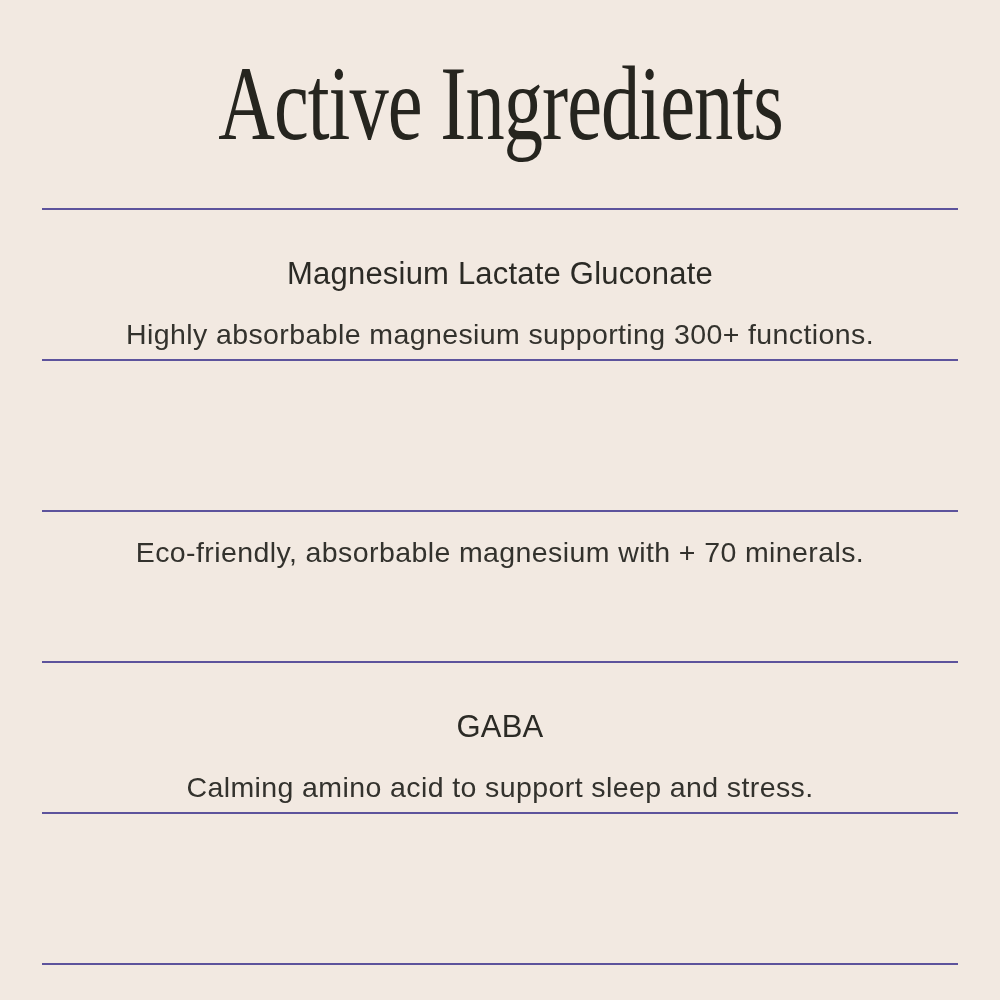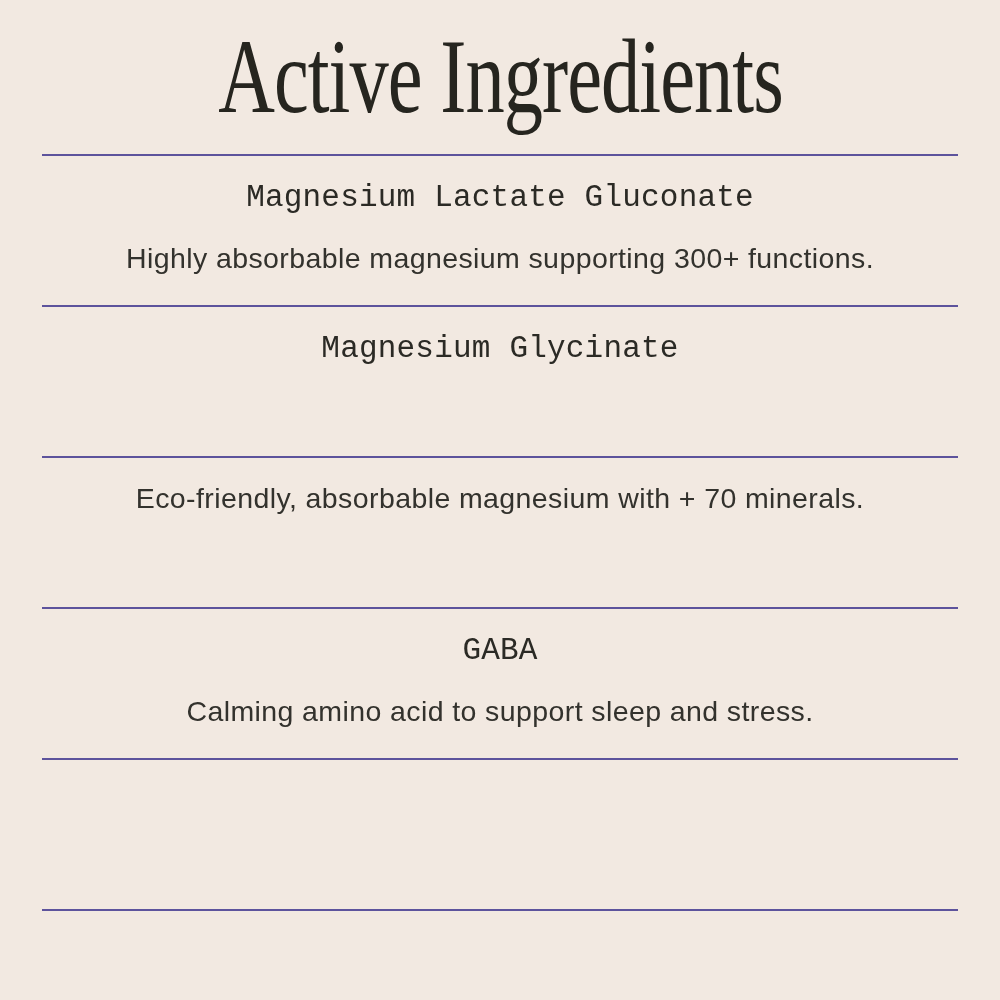--- a/index.html
+++ b/index.html
@@ -7,21 +7,21 @@
     padding: 0;
   }
   body {
     width: 1000px;
     height: 1000px;
     background: #f2e9e1;
     overflow: hidden;
     font-family: "Liberation Sans", sans-serif;
   }
   .title-area {
-    height: 154px;
+    height: 208px;
     display: flex;
     align-items: center;
     justify-content: center;
   }
   .page-title {
     font-family: "Liberation Serif", "DejaVu Serif", serif;
     font-size: 106px;
     font-weight: 500;
     color: #26251f;
     letter-spacing: -0.012em;
@@ -37,23 +37,23 @@
     height: 0;
   }
   .section {
     height: 149px;
     box-sizing: border-box;
     display: flex;
     flex-direction: column;
     align-items: center;
   }
   .ingredient-name {
-    margin-top: 22px;
+    margin-top: 44px;
     line-height: 40px;
-    font-family: Liberation Mono, monospace;
+    font-family: Liberation Sans, sans-serif;
     font-size: 31px;
     font-weight: 500;
     color: #2b2a25;
     letter-spacing: 0.2px;
     text-align: center;
     white-space: nowrap;
   }
   .ingredient-desc {
     margin-top: 22px;
     line-height: 36px;
@@ -76,21 +76,20 @@
 <hr class="divider">
 
 <div class="section">
   <div class="ingredient-name">Magnesium Lactate Gluconate</div>
   <div class="ingredient-desc">Highly absorbable magnesium supporting 300+ functions.</div>
 </div>
 
 <hr class="divider">
 
 <div class="section">
-  <div class="ingredient-name">Magnesium Glycinate</div>
 </div>
 
 <hr class="divider">
 
 <div class="section">
   <div class="ingredient-desc">Eco-friendly, absorbable magnesium with + 70 minerals.</div>
 </div>
 
 <hr class="divider">
 

